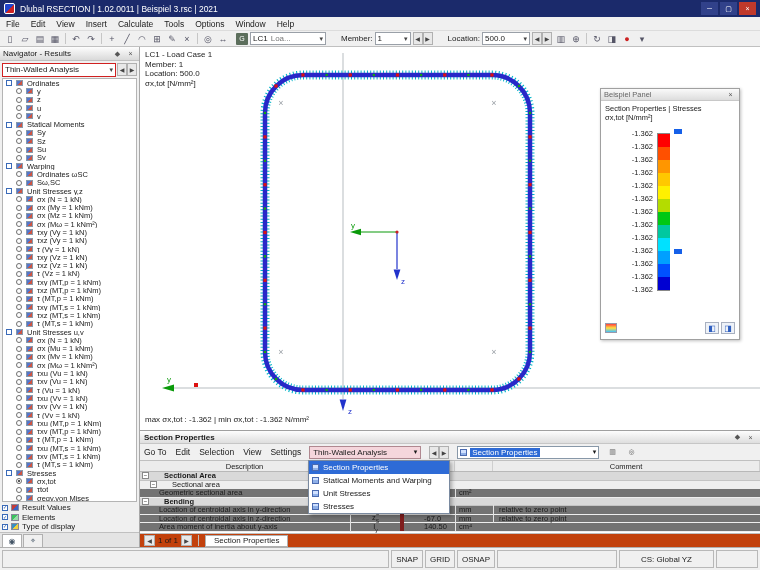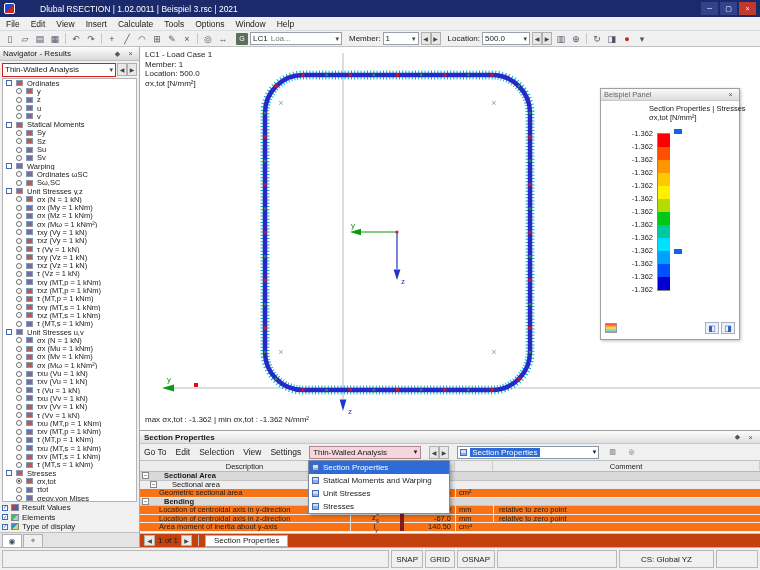--- a/index.html
+++ b/index.html
@@ -2,39 +2,39 @@
 <html><head>
 <meta charset="utf-8">
 <style>
   *{box-sizing:border-box;margin:0;padding:0;}
   html,body{width:760px;height:570px;overflow:hidden;}
   body{font-family:"Liberation Sans",sans-serif;font-size:9px;background:#f0f0f0;color:#1a1a1a;position:relative;}
 
   
   .titlebar{height:17px;background:#1b2a6b;color:#fff;display:flex;align-items:center;padding:0 4px;gap:5px;}
   .app-icon{width:11px;height:11px;border-radius:2px;background:linear-gradient(135deg,#2244cc 50%,#cc2222 50%);flex:0 0 auto;border:1px solid #fff;}
-  .title-text{font-size:8.5px;white-space:nowrap;overflow:hidden;margin-left:20px;}
+  .title-text{font-size:8.5px;white-space:nowrap;overflow:hidden;}
   .win-btns{margin-left:auto;display:flex;gap:2px;}
   .win-btn{width:17px;height:13px;display:flex;align-items:center;justify-content:center;background:#31418a;color:#fff;font-size:7px;cursor:default;}
   .win-btn.close{background:#c0392b;}
 
   
   .menubar{height:14px;display:flex;align-items:center;padding:0 6px;gap:11px;background:#f0f0f0;border-bottom:1px solid #dcdcdc;font-size:8.5px;}
   .menu-item{white-space:nowrap;}
 
   
   .toolbar{height:16px;display:flex;align-items:center;padding:0 3px;gap:2px;background:#f0f0f0;border-bottom:1px solid #c0c0c0;}
   .tb-group{display:flex;align-items:center;gap:1px;}
   .tb-btn{min-width:14px;height:14px;display:inline-flex;align-items:center;justify-content:center;color:#556;font-size:9px;border:1px solid transparent;}
   .tb-sep{width:1px;height:11px;background:#c6c6c6;margin:0 2px;}
   .badge{width:12px;height:12px;background:#5c6e5c;color:#fff;font-size:7px;display:inline-flex;align-items:center;justify-content:center;border-radius:1px;margin-left:4px;}
   .combo{height:13px;background:#fff;border:1px solid #9aa0a8;display:inline-flex;align-items:center;font-size:8px;padding:0 2px;gap:3px;white-space:nowrap;}
   .combo .arrow{color:#444;font-size:7px;margin-left:auto;}
   .combo-extra{color:#777;}
-  .tb-label{font-size:8px;margin-left:5px;white-space:nowrap;}
+  .tb-label{font-size:8px;margin-left:13px;white-space:nowrap;}
   .spin{display:inline-flex;}
   .spin span{width:10px;height:13px;border:1px solid #b0b0b0;background:#e8e8e8;font-size:6px;display:inline-flex;align-items:center;justify-content:center;color:#444;}
 
   
   .main{display:flex;height:500px;}
 
   
   .navigator{width:140px;background:#f0f0f0;border-right:1px solid #a8a8a8;display:flex;flex-direction:column;}
   .nav-title{height:14px;display:flex;align-items:center;padding:0 3px;font-size:8px;background:linear-gradient(#fdfdfd,#d9d9d9);border-bottom:1px solid #c0c0c0;gap:2px;}
   .nav-title .ttl{flex:1;white-space:nowrap;overflow:hidden;}
@@ -67,21 +67,21 @@
   .axisline{stroke:#9aa0a6;stroke-width:0.7;}
   .xmark{fill:#9aa0a6;font-size:9px;}
   .axlab-y{fill:#0a9a0a;font-size:8px;}
   .axlab-z{fill:#2233cc;font-size:8px;}
 
   
   .control-panel{position:absolute;left:460px;top:41px;width:140px;height:252px;background:#fff;border:1px solid #a0a0a0;box-shadow:1px 1px 3px rgba(0,0,0,.25);display:flex;flex-direction:column;z-index:5;}
   .cp-title{height:12px;background:linear-gradient(#fafafa,#ddd);border-bottom:1px solid #c8c8c8;display:flex;align-items:center;padding:0 3px;font-size:7.5px;color:#666;}
   .cp-title .ttl{flex:1;}
   .cp-body{flex:1;padding:3px 4px;display:flex;flex-direction:column;font-size:7.5px;}
-  .cp-sub{line-height:9px;white-space:nowrap;margin-left:44px;}
+  .cp-sub{line-height:9px;white-space:nowrap;}
   .scale{display:flex;margin-top:5px;flex:1;}
   .sc-labels{width:52px;text-align:right;padding-right:4px;}
   .sc-label{height:13px;line-height:13px;font-size:7.5px;}
   .sc-barwrap{position:relative;width:13px;margin-top:6px;}
   .sc-bar{width:13px;border:0.5px solid #888;}
   .sc-cell{width:12px;height:13px;}
   .sc-cap{position:absolute;width:8px;height:5px;background:#1560e8;right:-12px;}
   .sc-cap.top{top:-4px;}
   .sc-cap.bot{bottom:66px;}
   .cp-foot{height:16px;display:flex;align-items:center;}
@@ -97,30 +97,30 @@
   .props-menu{display:flex;gap:9px;}
   .pink-combo{height:13px;background:#f5d6dc;border:1px solid #b08890;display:inline-flex;align-items:center;font-size:8px;padding:0 3px;gap:3px;width:112px;white-space:nowrap;overflow:hidden;}
   .pink-combo .arrow{margin-left:auto;font-size:7px;}
   .cat-combo{height:13px;background:#fff;border:1px solid #8898a8;display:inline-flex;align-items:center;font-size:8px;padding:0 2px;gap:3px;width:142px;white-space:nowrap;}
   .cat-combo .hl{background:#2e6bd6;color:#fff;padding:0 2px;}
   .cat-combo .arrow{margin-left:auto;font-size:7px;}
   .dd-ic{width:7px;height:7px;flex:0 0 auto;border:1px solid #4a6ab0;background:linear-gradient(#cfe0ff 50%,#8fb0e8 50%);}
   .thead{height:12px;display:flex;align-items:stretch;background:#ececec;border-top:1px solid #c0c0c0;border-bottom:1px solid #b8b8b8;font-size:7.5px;}
   .thead span{display:flex;align-items:center;justify-content:center;border-right:1px solid #cfcfcf;}
   .tbody{flex:1;background:#fff;overflow:hidden;}
-  .trow{display:flex;height:8.5px;align-items:center;font-size:7.5px;border-bottom:1px solid #eee;background:#f97316;}
+  .trow{display:flex;height:8.5px;align-items:center;font-size:7.5px;border-bottom:1px solid #eee;background:#737373;}
   .trow.section{background:#d9d9d9;font-weight:bold;border-bottom:1px solid #c4c4c4;}
   .trow.subsection{background:#efefef;}
   .c-desc{width:210px;display:flex;align-items:center;gap:15px;padding-left:2px;overflow:hidden;white-space:nowrap;}
   .subsection .c-desc{padding-left:10px;}
   .trow.data .c-desc{padding-left:19px;}
   .exp{width:7px;height:7px;border:1px solid #888;background:#fff;font-size:6px;line-height:5px;display:inline-flex;align-items:center;justify-content:center;font-weight:normal;}
   .c-sym{width:50px;text-align:center;border-left:1px solid #e2e2e2;}
   .c-sym sub{font-size:5px;}
-  .c-val{width:55px;text-align:right;padding-right:4px;border-left:4px solid #7f1d1d;}
+  .c-val{width:55px;text-align:left;padding-right:4px;border-left:4px solid #7f1d1d;padding-left:20px;}
   .c-unit{width:38px;padding-left:3px;border-left:1px solid #e2e2e2;}
   .c-com{flex:1;padding-left:5px;border-left:1px solid #e2e2e2;overflow:hidden;white-space:nowrap;}
   .pager{height:14px;display:flex;align-items:center;gap:3px;padding:0 4px;background:#c2410c;border-top:1px solid #c0c0c0;font-size:8px;}
   .pg-btn{width:11px;height:11px;border:1px solid #b0b0b0;background:#e8e8e8;font-size:6px;display:inline-flex;align-items:center;justify-content:center;color:#444;}
   .pg-sep{width:1px;height:11px;background:#c0c0c0;margin:0 3px;}
   .bottom-tab{height:12px;background:#fff;border:1px solid #b0b0b0;padding:0 8px;display:inline-flex;align-items:center;font-size:8px;}
 
   
   .dropdown{position:absolute;left:168px;top:29px;width:142px;background:#fff;border:1px solid #7a8aa0;box-shadow:2px 2px 4px rgba(0,0,0,.3);z-index:6;}
   .dd-item{height:13px;display:flex;align-items:center;gap:4px;padding:0 3px;font-size:8px;white-space:nowrap;}
@@ -175,21 +175,21 @@
         <span class="tb-btn">╱</span>
         <span class="tb-btn">◠</span>
         <span class="tb-btn">⊞</span>
         <span class="tb-btn">✎</span>
         <span class="tb-btn">×</span>
         <span class="tb-sep"></span>
         <span class="tb-btn">◎</span>
         <span class="tb-btn">↔</span>
       </span>
     <span class="badge">G</span>
-    <span class="combo" style="width:92px">
+    <span class="combo" style="width:76px">
       <span>LC1</span>
       <span class="combo-extra">Loa...</span>
       <span class="arrow">▾</span>
     </span>
     <span class="tb-label">Member:</span>
     <span class="combo" style="width:36px">
       <span>1</span>
       <span class="arrow">▾</span>
     </span>
     <span class="spin">

